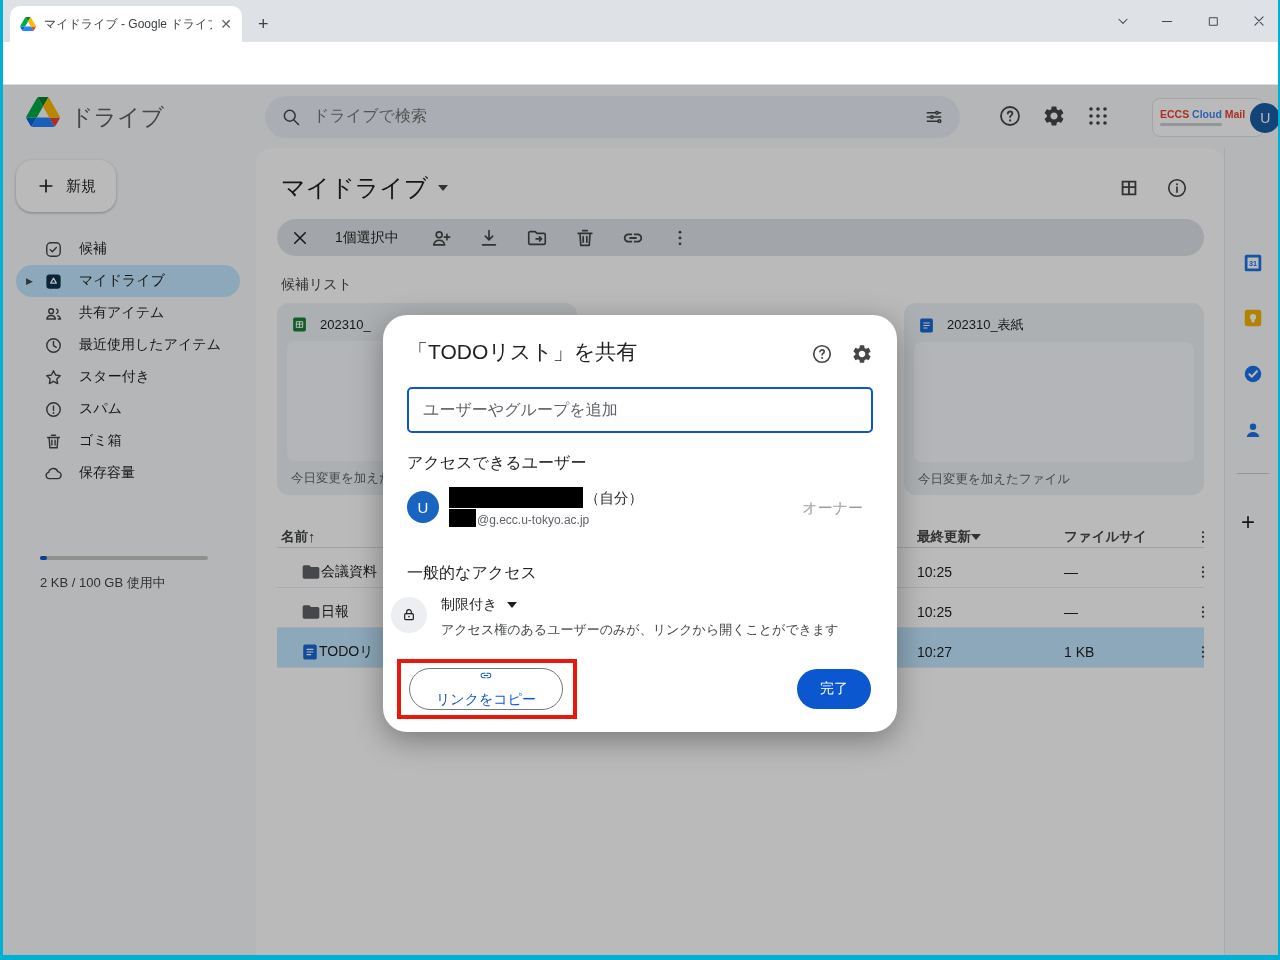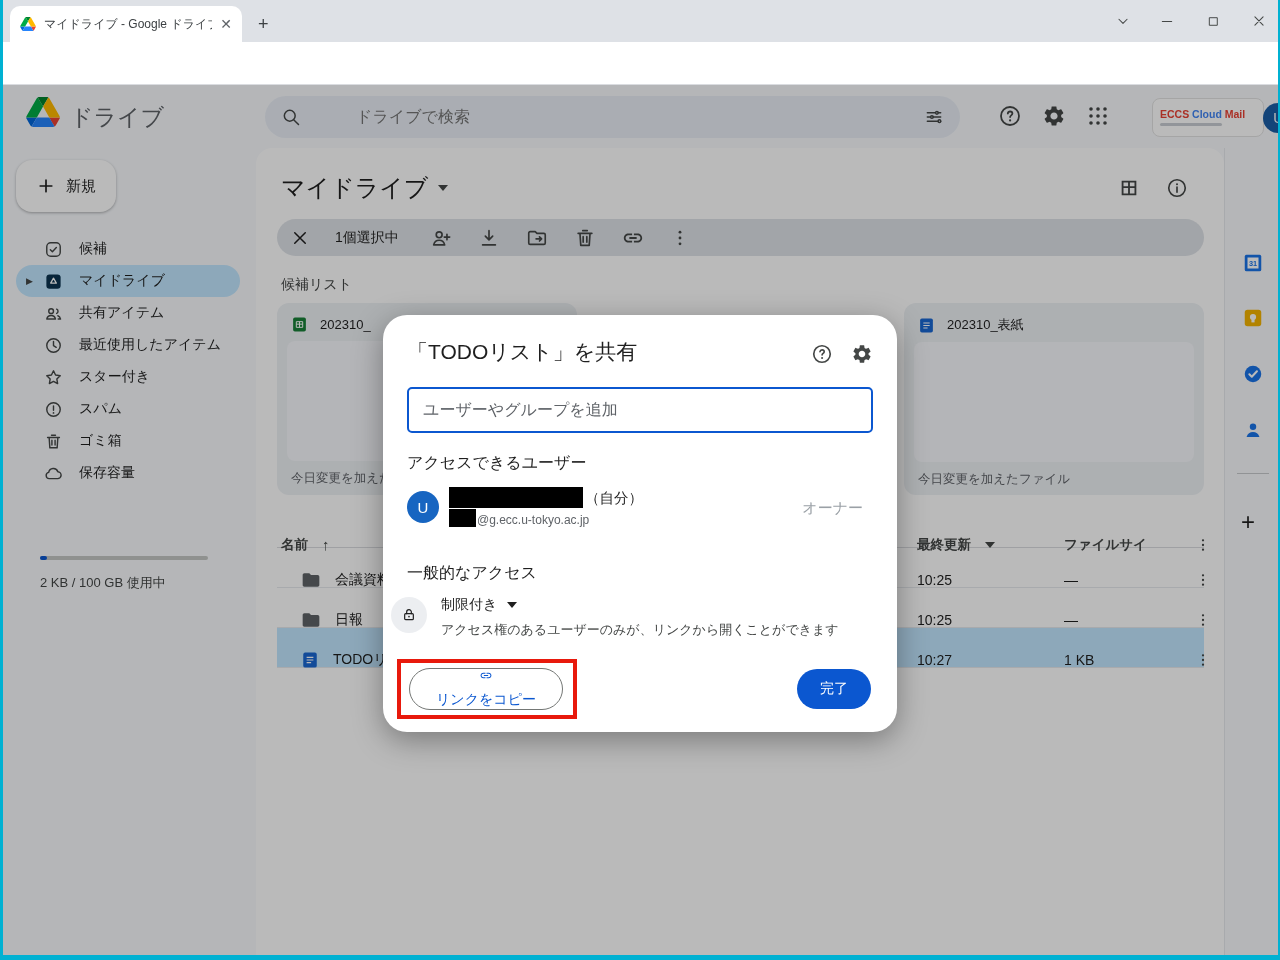--- a/index.html
+++ b/index.html
@@ -20,23 +20,23 @@
   #urlbar .url { font-size:13.5px; color:#202124; }
   .tbico { position:absolute; top:52px; width:22px; height:22px; }
   #avatar-browser { position:absolute; left:1212px; top:50px; width:26px; height:26px; border-radius:50%; background:#1765c1; color:#fff; font-size:13px; display:flex; align-items:center; justify-content:center; }
 
   
   #page { position:absolute; left:0; top:85px; width:1280px; height:875px; background:#f8fafd; }
   #drive-header { position:absolute; left:0; top:0; width:1280px; height:63px; }
   #drive-logo { position:absolute; left:26px; top:12px; width:34px; height:30px; }
   #drive-name { position:absolute; left:70px; top:17px; font-size:23px; color:#5f6368; }
   #searchbar { position:absolute; left:265px; top:11px; width:695px; height:42px; background:#e9eef6; border-radius:21px; display:flex; align-items:center; padding:0 16px; gap:12px; }
-  #searchbar input { border:none; outline:none; background:transparent; font-size:16px; color:#444746; flex:1; font-family:Liberation Sans, sans-serif;margin-left:43px; }
+  #searchbar input { border:none; outline:none; background:transparent; font-size:16px; color:#444746; flex:1; font-family:Liberation Mono, monospace; }
   .hico { position:absolute; top:19px; width:25px; height:25px; }
-  #eccs { position:absolute; left:1152px; top:13px; width:112px; height:39px; background:#fff; border-radius:8px; border:1px solid #e3e3e3; display:flex; align-items:center; padding:0 4px 0 7px; gap:18px; }
+  #eccs { position:absolute; left:1152px; top:13px; width:112px; height:39px; background:#fff; border-radius:8px; border:1px solid #e3e3e3; display:flex; align-items:center; padding:0 4px 0 7px; gap:5px; }
   #eccs .l1 { font-size:10.5px; font-weight:bold; white-space:nowrap; line-height:1.1; }
   #eccs .l2 { height:3px; width:62px; background:#c9cdd3; border-radius:2px; margin-top:2px; }
   #avatar-eccs { width:30px; height:30px; min-width:30px; border-radius:50%; background:#1b5ea6; color:#fff; font-size:14px; display:flex; align-items:center; justify-content:center; }
 
   
   #sidebar { position:absolute; left:0; top:63px; width:256px; height:812px; }
   #new-btn { position:absolute; left:16px; top:12px; width:100px; height:52px; background:#fff; border-radius:16px; box-shadow:0 1px 3px rgba(0,0,0,.3); display:flex; align-items:center; justify-content:center; gap:10px; font-size:15px; color:#1f1f1f; }
   .nav-item { position:absolute; left:6px; width:234px; height:32px; display:flex; align-items:center; padding-left:38px; gap:16px; font-size:14px; color:#1f1f1f; border-radius:16px; }
   .nav-item.sel { background:#c2e7ff; left:16px; width:224px; padding-left:28px; }
   .nav-item .arr { position:absolute; left:10px; font-size:9px; color:#444746; }
@@ -52,21 +52,21 @@
   #selbar { position:absolute; left:21px; top:71px; width:927px; height:37px; background:#dfe3e8; border-radius:19px; display:flex; align-items:center; padding:0 14px; gap:26px; }
   #selbar .cnt { font-size:14px; color:#1f1f1f; margin-right:5px; }
   #sugg-label { position:absolute; left:25px; top:128px; font-size:14px; color:#444746; }
   .sugg-card { position:absolute; top:155px; width:300px; height:192px; background:#eef1f5; border-radius:12px; }
   .sugg-card .hd { display:flex; align-items:center; gap:12px; padding:13px 14px 8px 14px; font-size:13px; color:#1f1f1f; }
   .sugg-card .prev { margin:0 10px; height:120px; background:#f7f9fc; border-radius:8px; }
   .sugg-card .cap { padding:9px 14px; font-size:12.5px; color:#5f6368; }
   #listhead { position:absolute; left:21px; top:370px; width:927px; height:30px; border-bottom:1px solid #dadce0; font-size:13.5px; color:#444746; font-weight:bold; }
   .file-row { position:absolute; left:21px; width:927px; height:40px; border-bottom:1px solid #e7eaed; font-size:14px; color:#1f1f1f; }
   .file-row.sel { background:#c2e7ff; }
-  .cell { position:absolute; top:12px; height:100%; display:flex; align-items:center; gap:14px; }
+  .cell { position:absolute; top:4px; height:100%; display:flex; align-items:center; }
   .c-name { left:24px; } .c-mod { left:640px; } .c-size { left:787px; } .c-dots { left:918px; }
   #listhead .c-name{ left:4px; } #listhead .c-mod{ left:640px; } #listhead .c-size{ left:787px; } #listhead .c-dots{ left:918px; }
 
   
   #rail { position:absolute; left:1224px; top:63px; width:56px; height:812px; background:#f8fafd; border-left:1px solid #e7eaed; }
   .rail-ico { position:absolute; left:17px; width:22px; height:22px; }
   #rail-div { position:absolute; left:12px; top:325px; width:32px; height:1px; background:#c7cacd; }
   #rail-plus { position:absolute; left:16px; top:360px; font-size:24px; color:#1f1f1f; }
 
   

